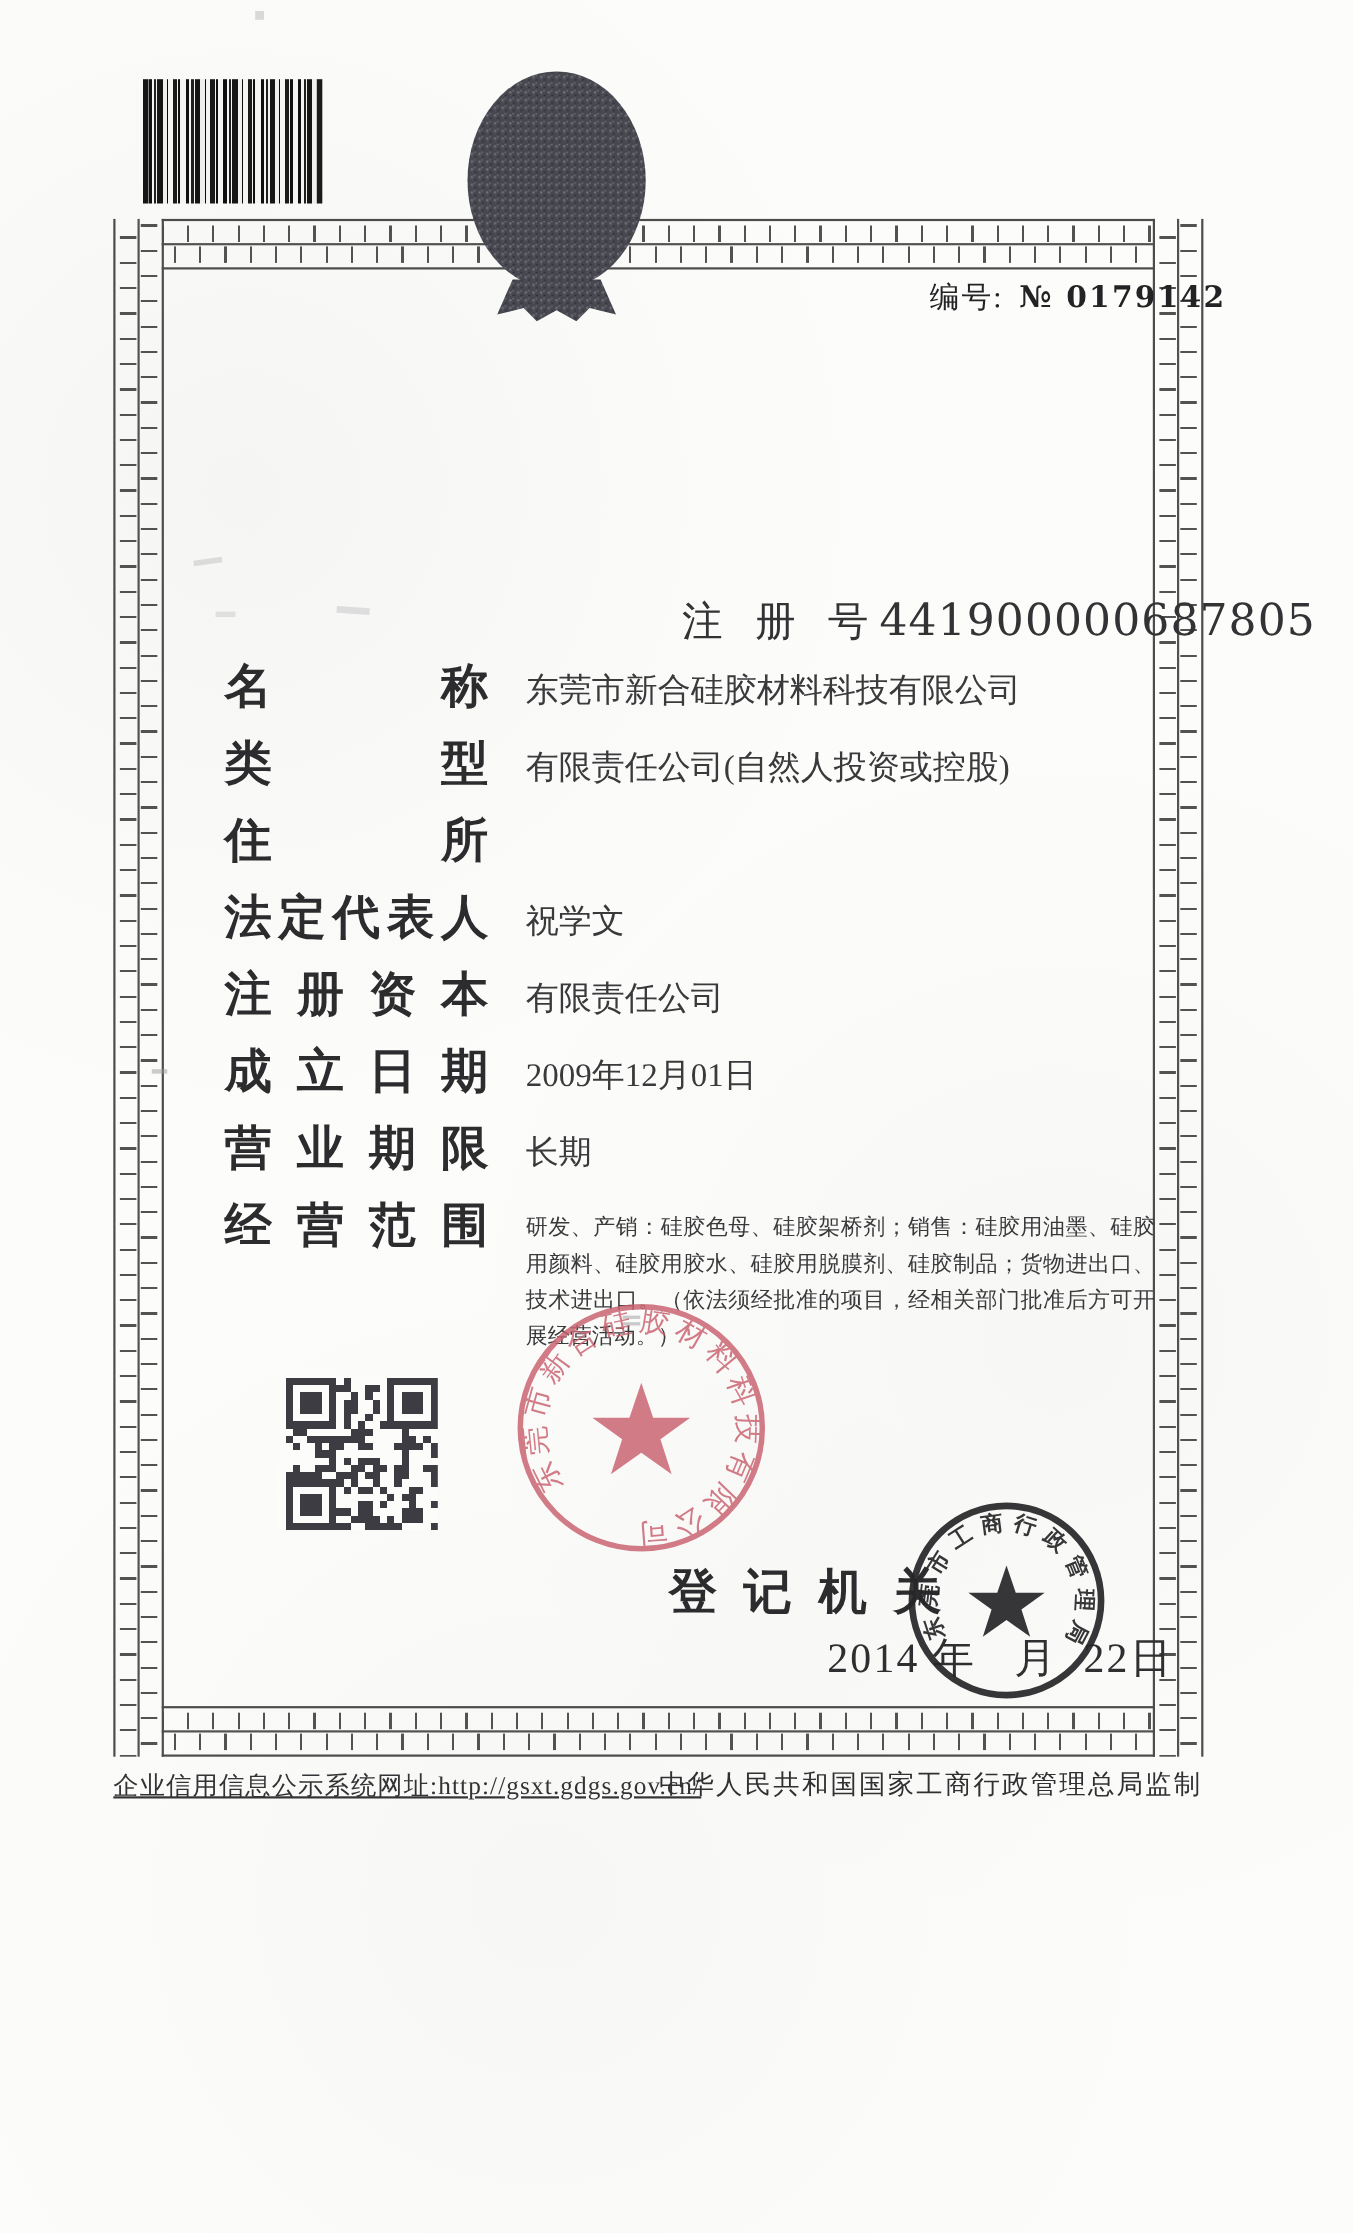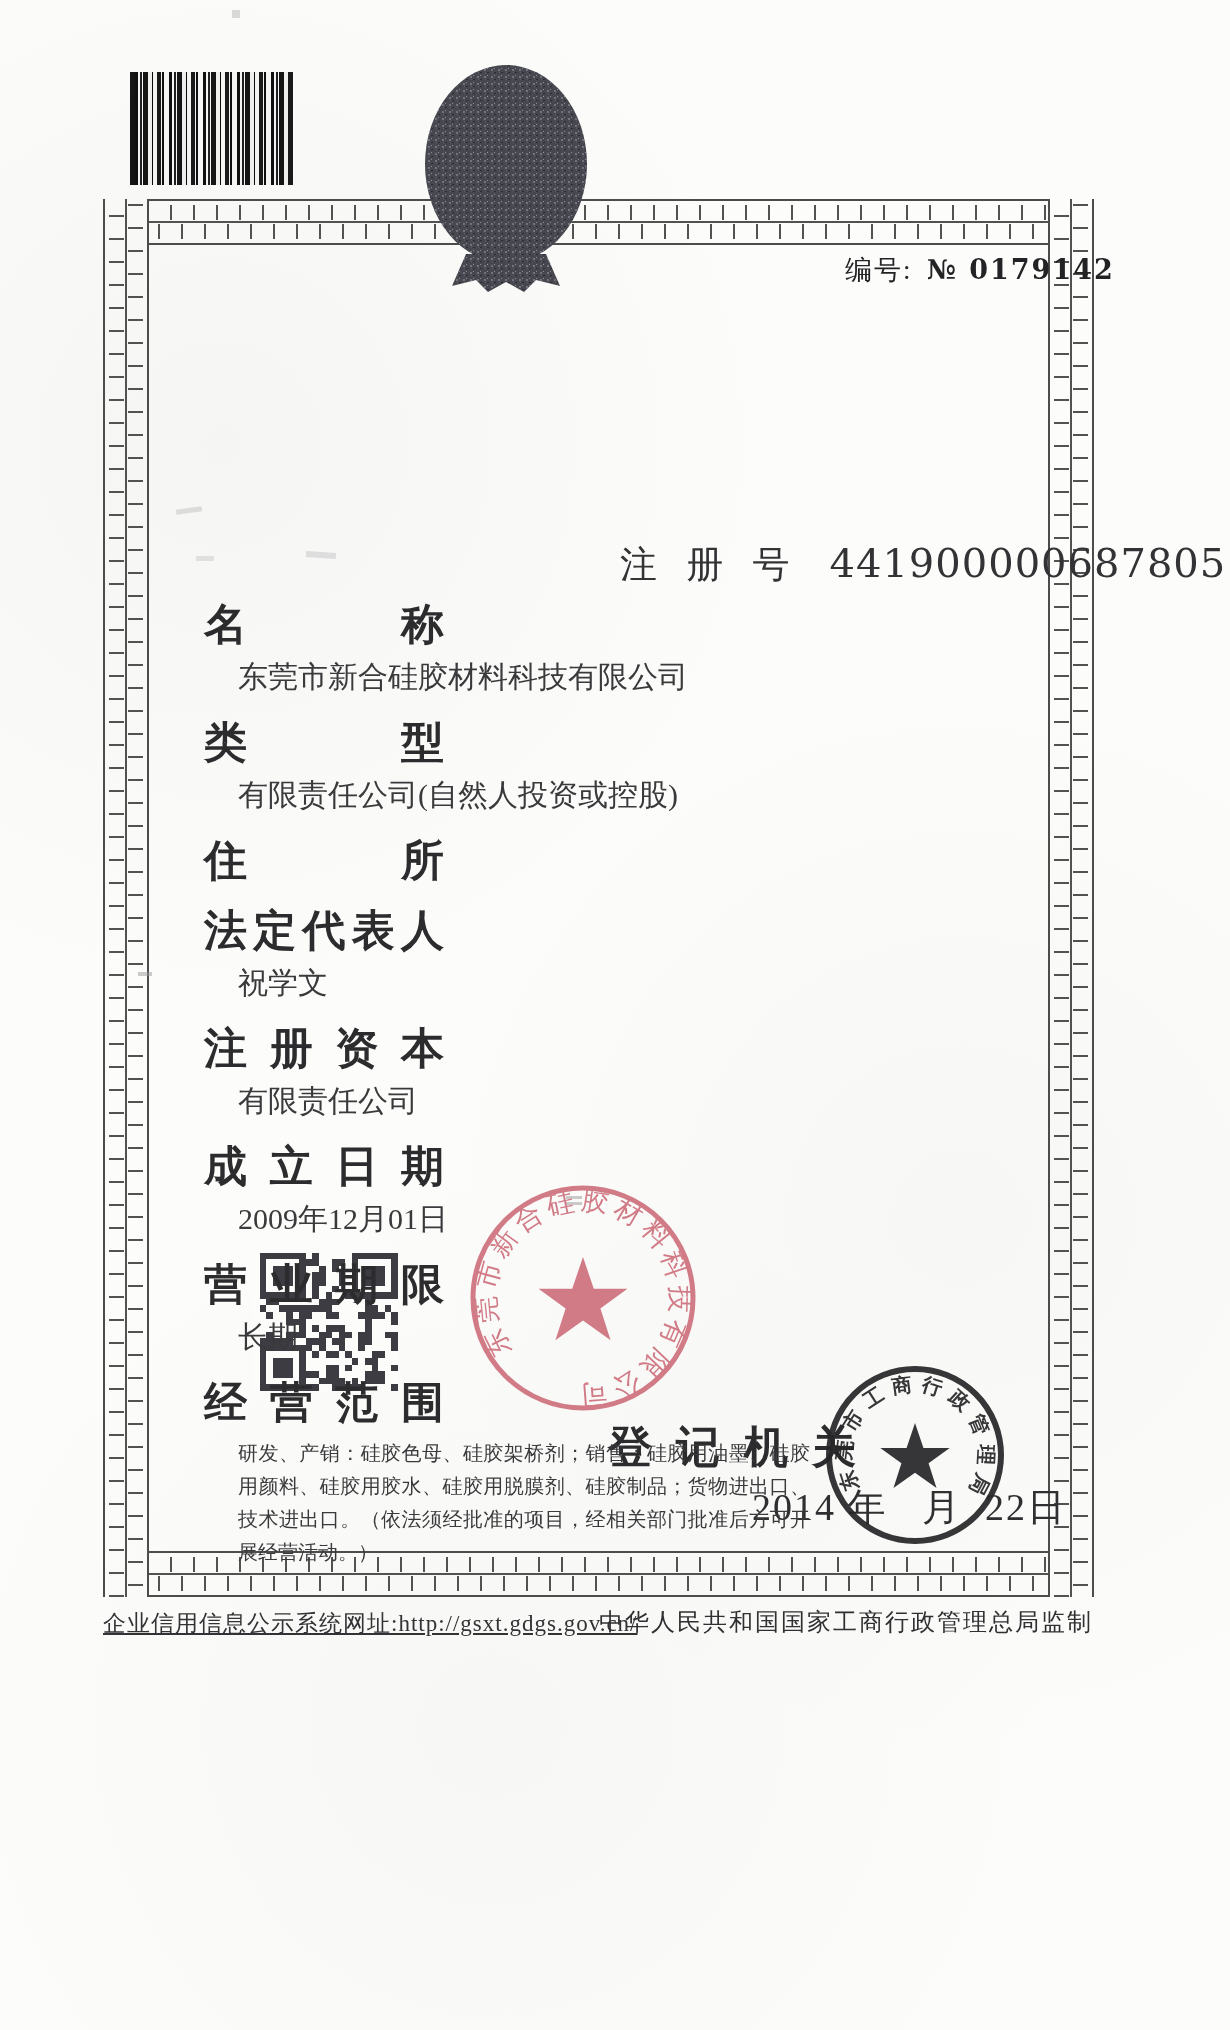--- a/index.html
+++ b/index.html
@@ -54,26 +54,26 @@
   .emblem{position:absolute; left:420px; top:60px; z-index:3;}
   
   .serial{position:absolute; left:845px; top:252px; font-size:27px; letter-spacing:2px;
           display:flex; gap:14px; align-items:baseline; color:#232325; z-index:4;}
   .serial .no{font-weight:bold; font-family:"DejaVu Serif", serif;}
   .doc-title{
     position:absolute; left:286px; top:318px; font-family:"DejaVu Sans", sans-serif;
     font-weight:800; font-size:150px; line-height:1.1; letter-spacing:14px;
     color:#2b2b2e; text-shadow:1px 1px 0 rgba(70,70,75,.55), -1px 0 0 rgba(90,90,95,.35);
   }
-  .regno{position:absolute; left:620px; top:540px; display:flex; align-items:baseline; gap:30px; color:#333336;}
+  .regno{position:absolute; left:620px; top:540px; display:flex; align-items:baseline; color:#333336;}
   .regno .lbl{font-size:37px; letter-spacing:10px;}
   .regno .val{font-size:40px; font-family:"DejaVu Serif", serif; letter-spacing:1px;}
   
   .fields{position:absolute; left:204px; top:600px; width:846px; z-index:2;}
-  .row{display:flex; align-items:flex-start; margin-bottom:21px;flex-direction:column;}
+  .row{display:flex; align-items:flex-start; margin-bottom:21px;}
   .row-label{
     width:240px; min-width:240px; font-size:43px; line-height:49px; font-weight:600;
     color:#2c2c2e; text-align:justify; text-align-last:justify;
   }
   .row-value{font-size:30px; line-height:40px; padding-top:8px; margin-left:34px;
              color:#3a3a3c; white-space:nowrap;}
   .row-value.wrap{white-space:normal; width:572px; font-size:20px; line-height:33px;
                   padding-top:10px; text-align:justify;}
   
   .qr{position:absolute; left:253px; top:1246px;}

